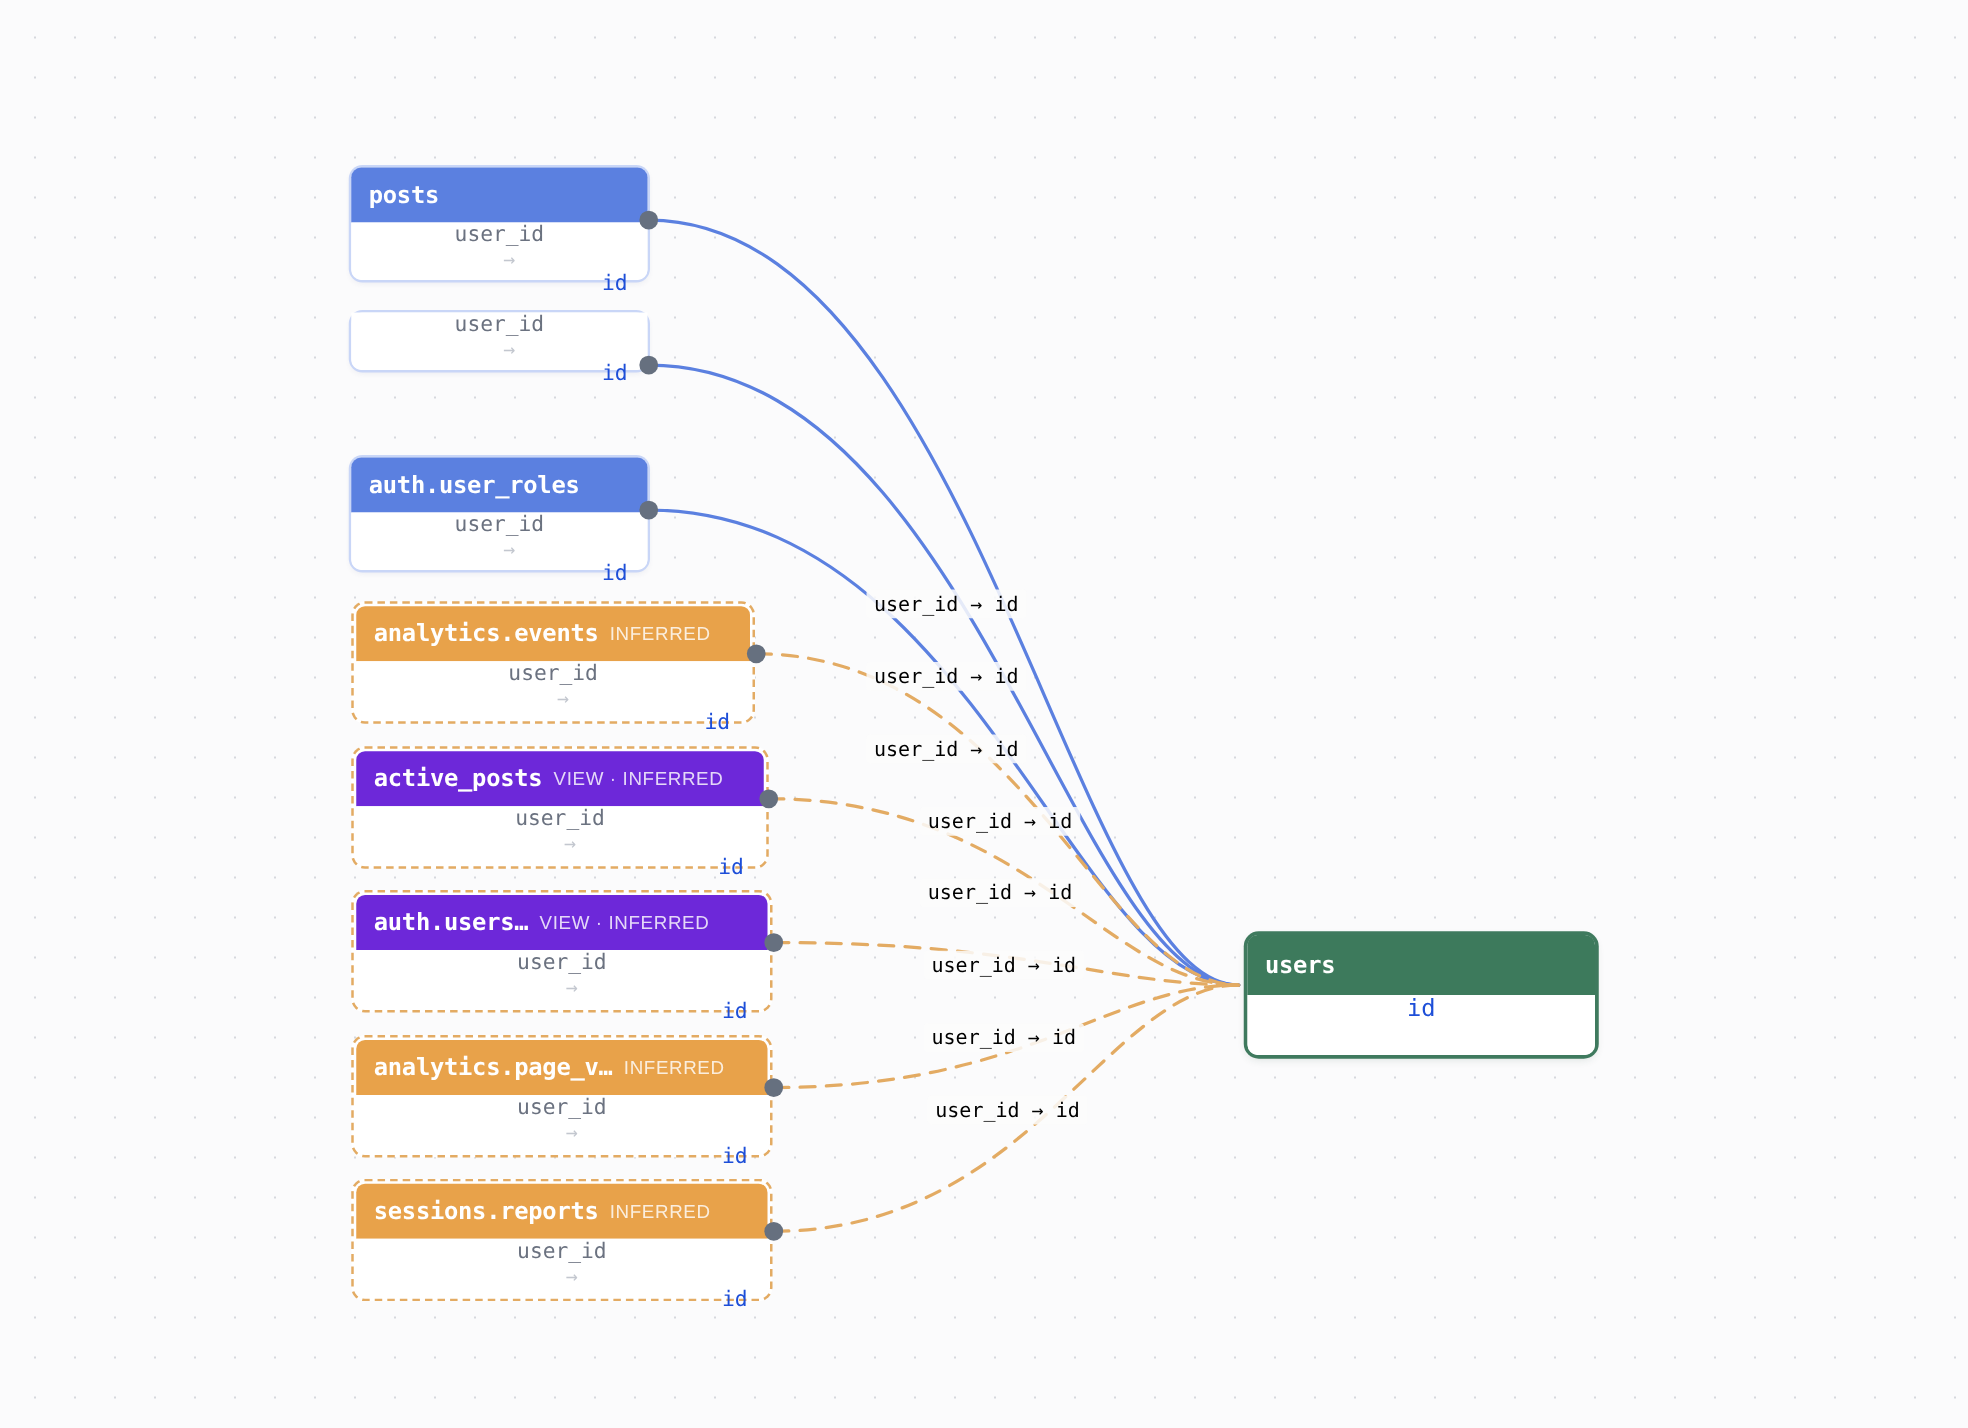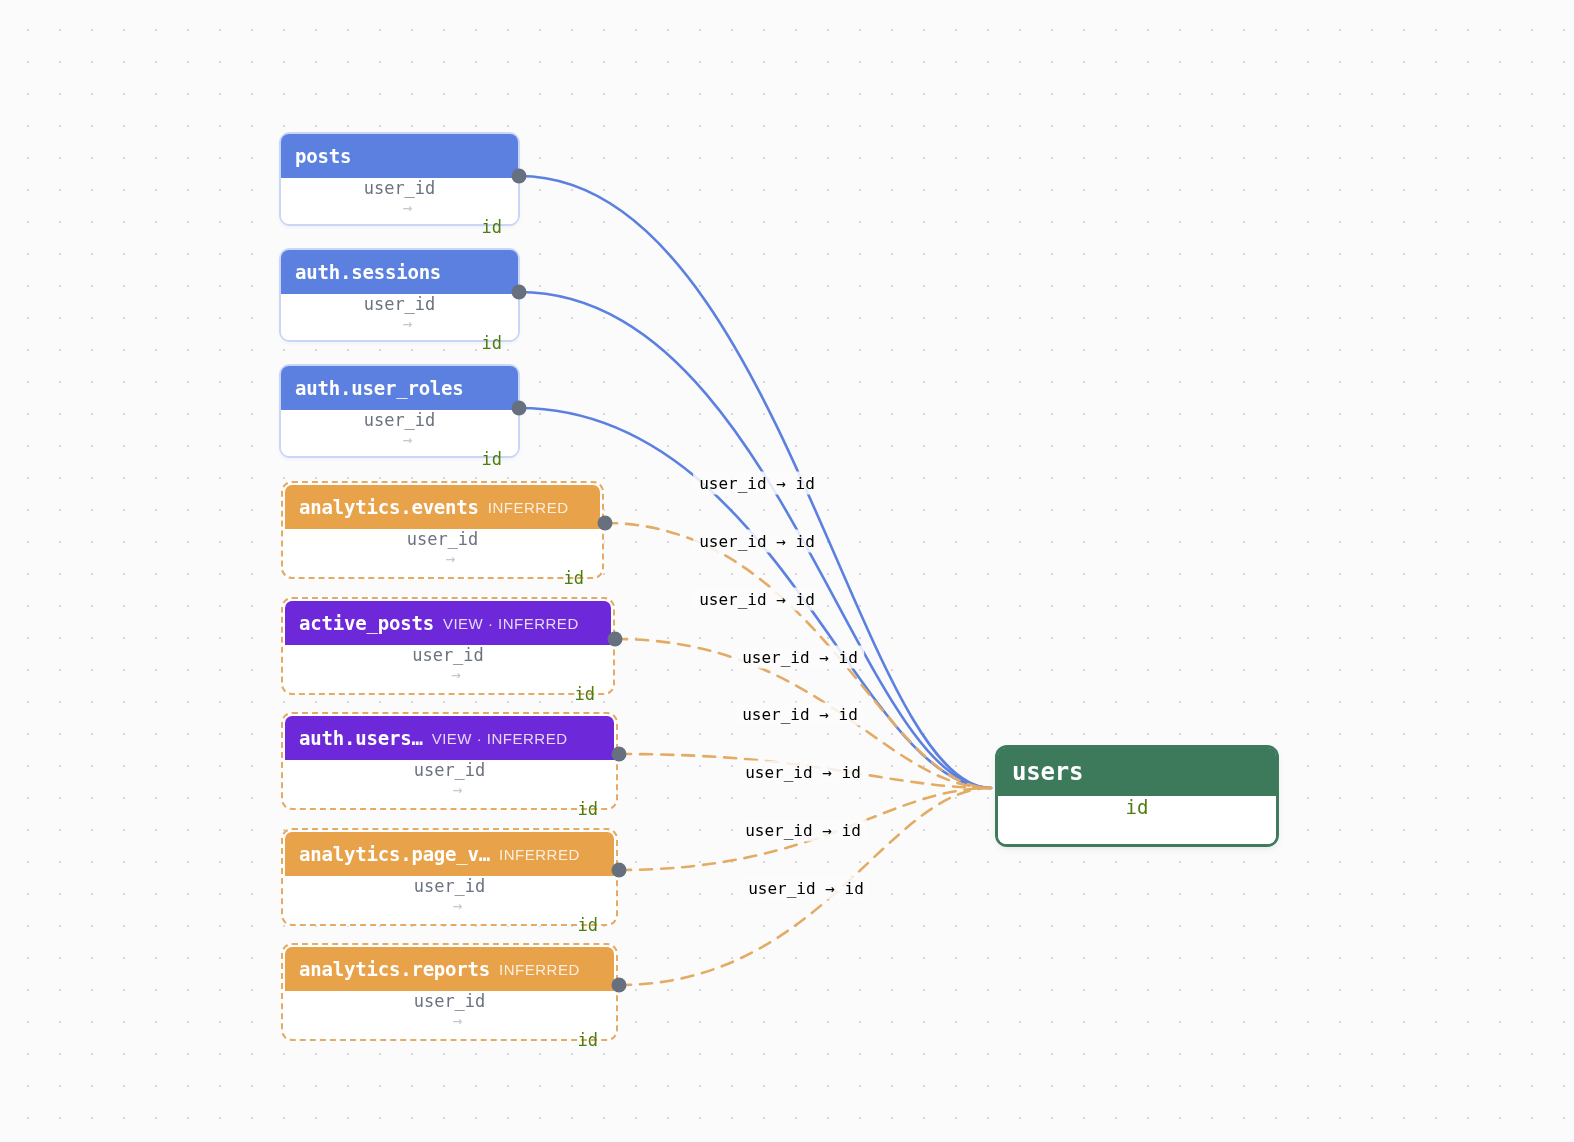--- a/index.html
+++ b/index.html
@@ -72,31 +72,31 @@
   .node .row {
     height: 46px;
     display: flex;
     align-items: center;
     padding: 0 16px;
     font-size: 17px;
     flex-direction: column;
   }
   .row .col-src { color: #6b7280; flex: 0 0 auto; }
   .row .col-arrow { color: #c3c7cf; font-size: 16px; margin-left: 16px; }
-  .row .col-dst { color: #4d7c0f; margin-left: auto; }
+  .row .col-dst { color: #1d4ed8; margin-left: auto; }
 
   
   .node.blue { box-shadow: 0 0 0 2px #c9d6f7, 0 2px 5px rgba(40,60,110,0.09); }
   .node.blue .hdr { background: #5b80e0; }
   .node.blue .body { border-radius: 0 0 8px 8px; }
 
   
   .node.green { box-shadow: 0 0 0 3px #3f7a5e, 0 3px 8px rgba(30,70,50,0.16); }
   .node.green .hdr { background: #3d7a5c; height: 48px; }
-  .node.green .title { font-size: 24px; }
+  .node.green .title { font-size: 19px; }
   .node.green .row { height: 48px; font-size: 19px; }
 
   
   .node.inferred {
     border: 2px dashed #e3ab63;
     border-radius: 11px;
     padding: 2px;
     background: #ffffff;
   }
   .node.inferred .hdr { border-radius: 7px 7px 0 0; }
@@ -147,23 +147,20 @@
         </div>
         <div class="body">
           <div class="row">
             <span class="col-src">user_id</span>
             <span class="col-arrow">→</span>
             <span class="col-dst">id</span>
           </div>
         </div>
       </div>
       <div class="node blue" style="left: 281px; top: 250px; width: 237px;">
-        <div class="hdr">
-          <span class="title">auth.sessions</span>
-        </div>
         <div class="body">
           <div class="row">
             <span class="col-src">user_id</span>
             <span class="col-arrow">→</span>
             <span class="col-dst">id</span>
           </div>
         </div>
       </div>
       <div class="node blue" style="left: 281px; top: 366px; width: 237px;">
         <div class="hdr">
@@ -224,21 +221,21 @@
         <div class="body">
           <div class="row">
             <span class="col-src">user_id</span>
             <span class="col-arrow">→</span>
             <span class="col-dst">id</span>
           </div>
         </div>
       </div>
       <div class="node inferred orange" style="left: 281px; top: 943px; width: 337px;">
         <div class="hdr">
-          <span class="title">analytics.reports</span>
+          <span class="title">sessions.reports</span>
           <span class="badge">INFERRED</span>
         </div>
         <div class="body">
           <div class="row">
             <span class="col-src">user_id</span>
             <span class="col-arrow">→</span>
             <span class="col-dst">id</span>
           </div>
         </div>
       </div>

